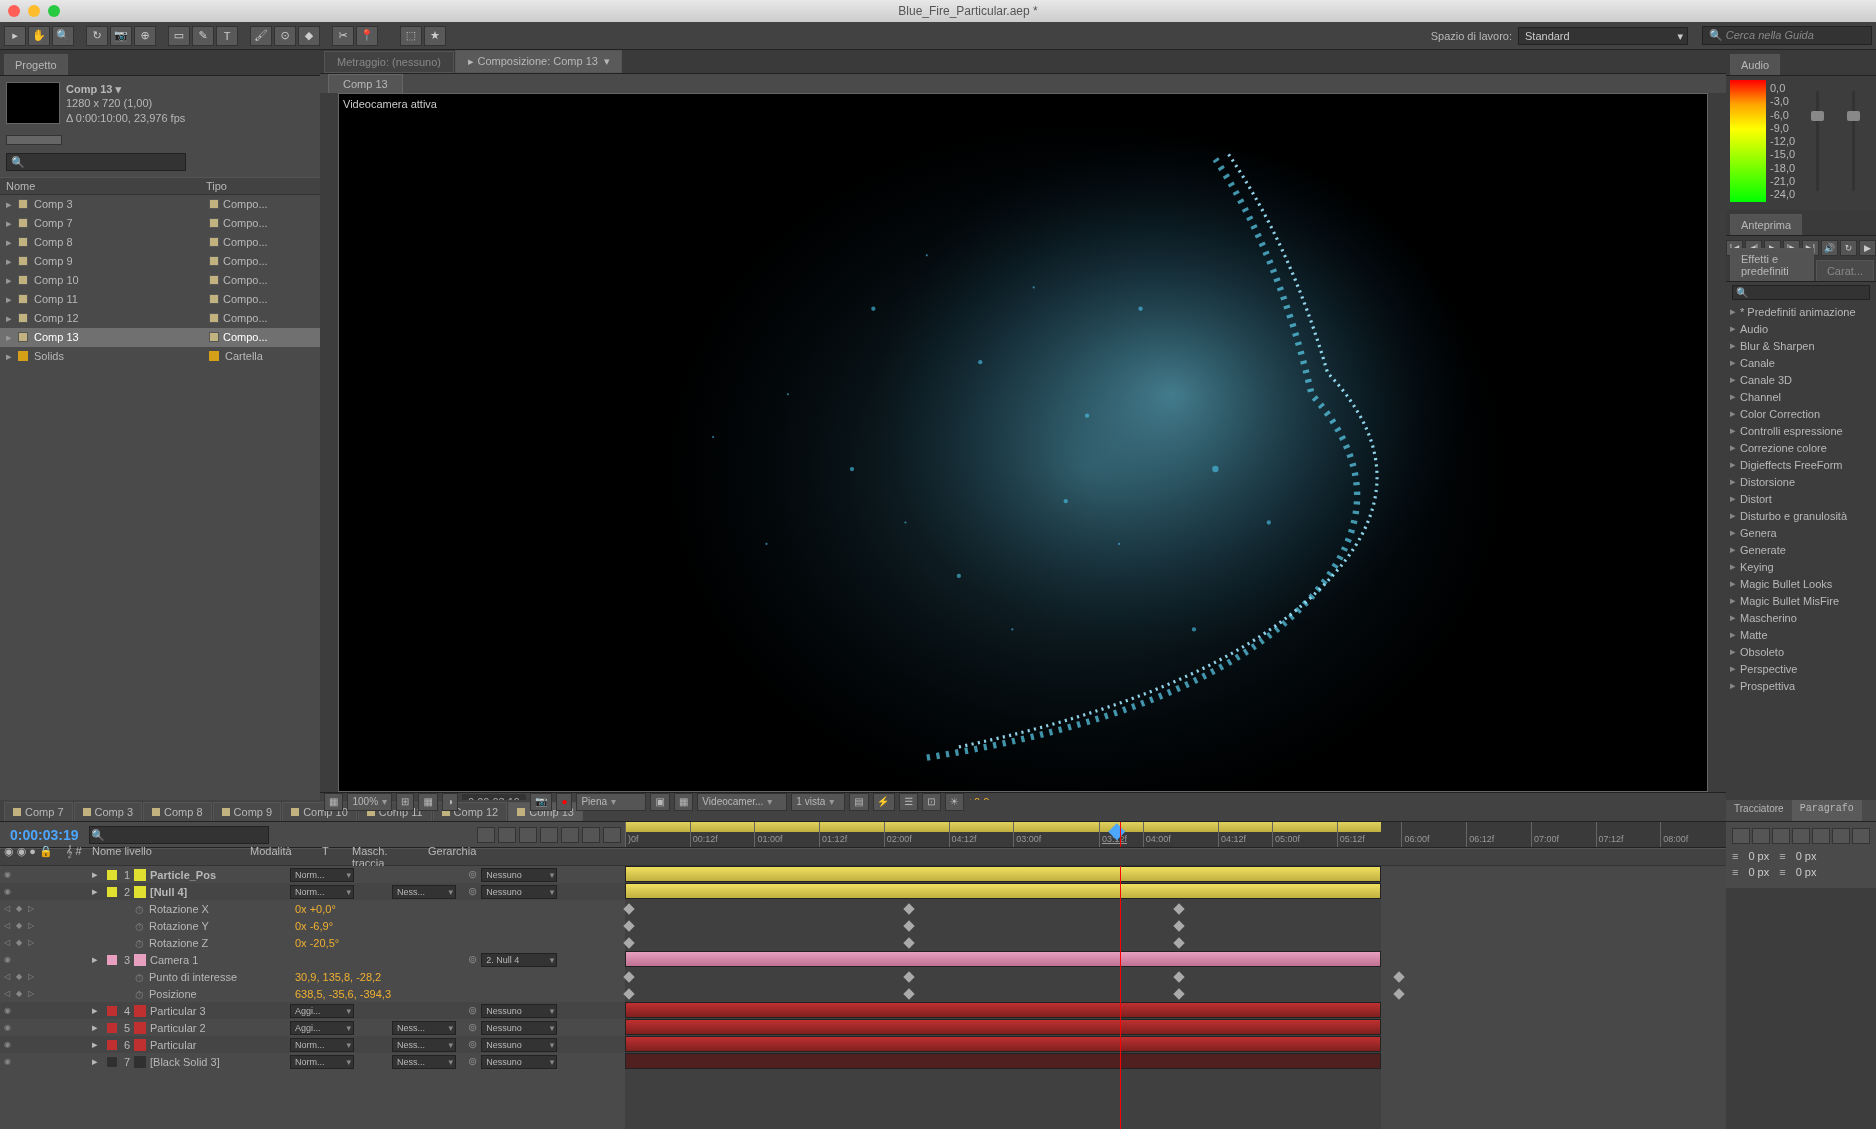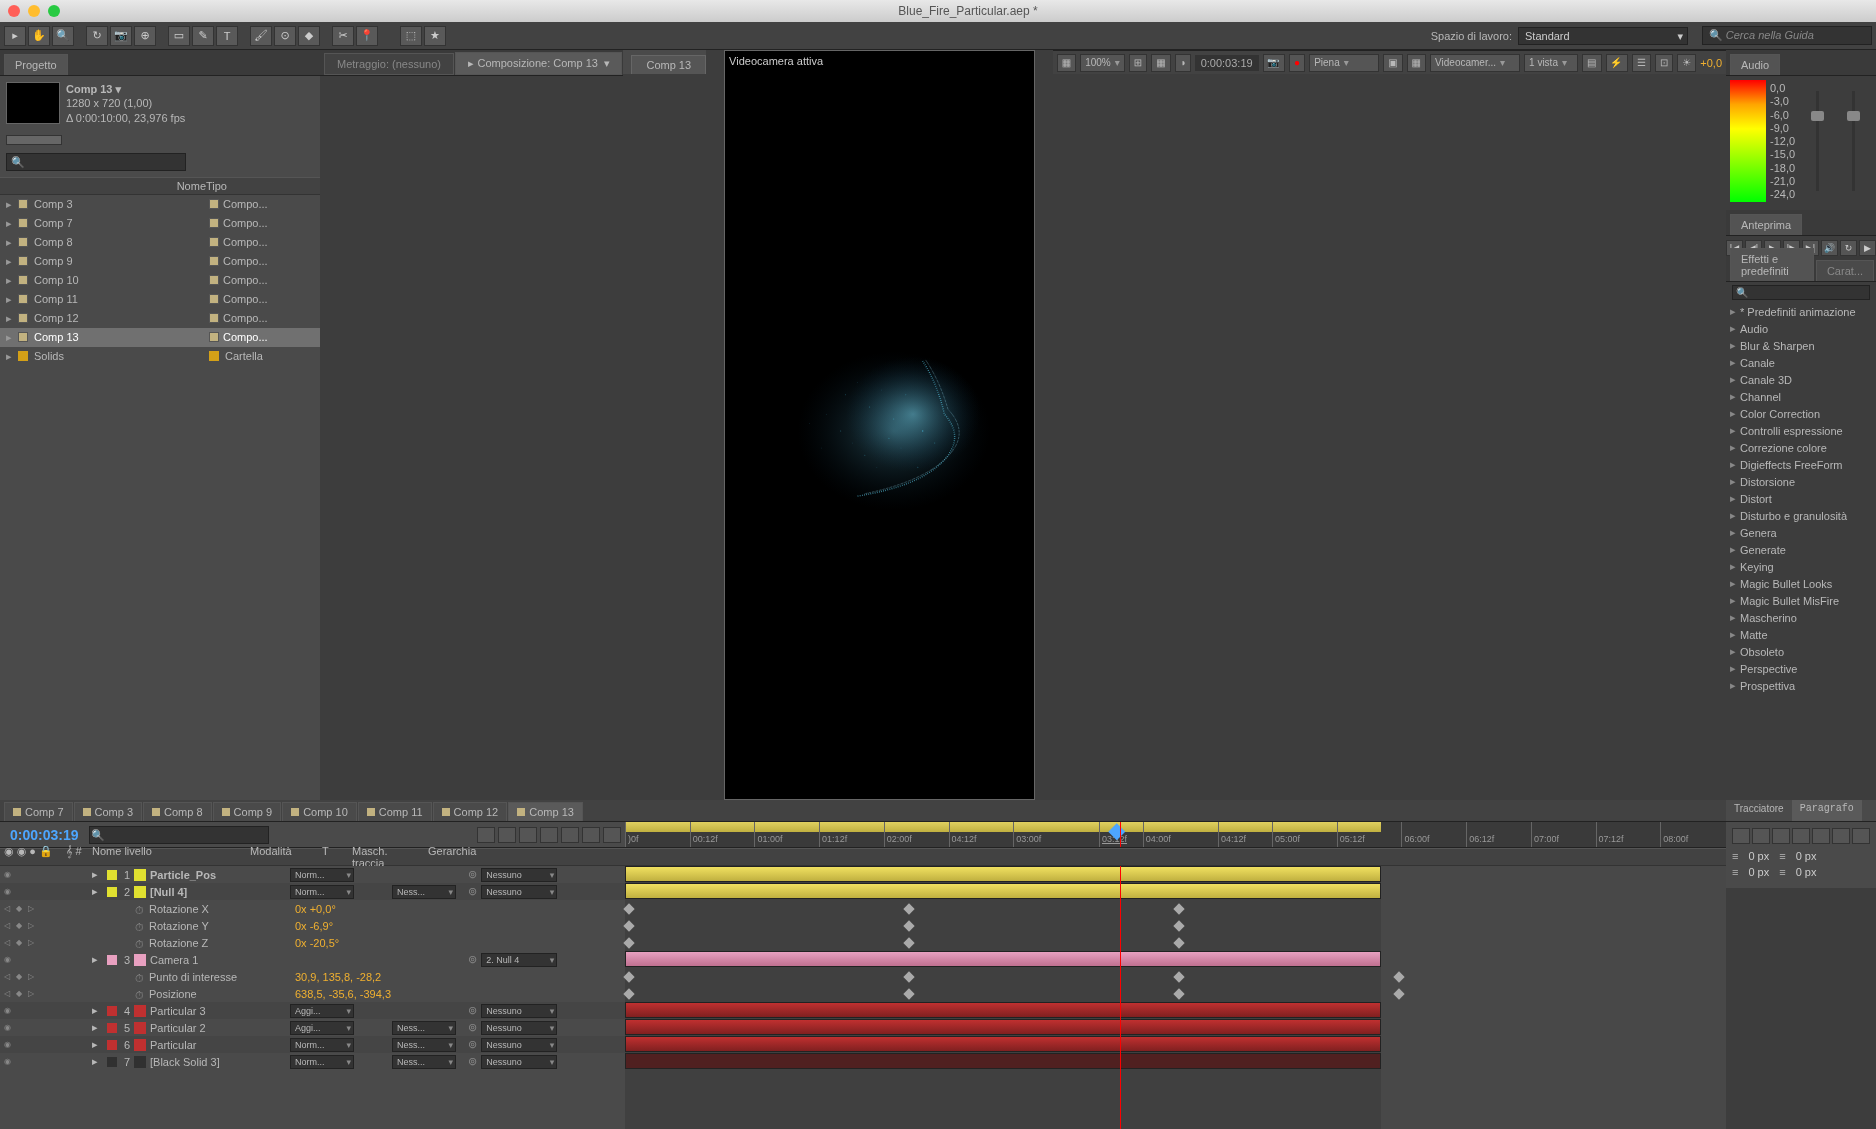--- a/index.html
+++ b/index.html
@@ -21,41 +21,41 @@
 .workspace-area { margin-left: auto; display: flex; align-items: center; gap: 6px; }
 .workspace-label { font-size: 11px; }
 .workspace-dd { background: #333; border: 1px solid #222; padding: 2px 18px 2px 6px; color: #ccc; position: relative; width: 170px; }
 .workspace-dd:after { content: '▾'; position: absolute; right: 4px; }
 .search-guide { background: #333; border: 1px solid #222; padding: 2px 6px; width: 170px; margin-left: 8px; font-style: italic; color: #888; }
 .search-guide::before { content: '🔍 '; font-style: normal; }
 
 
 .main-area { display: flex; height: 750px; }
 .left-col { width: 320px; display: flex; flex-direction: column; }
-.center-col { flex: 1; display: flex; flex-direction: row; }
+.center-col { flex: 1; display: flex; flex-direction: column; }
 .right-col { width: 150px; display: flex; flex-direction: column; }
 
 
 .panel-tabs { height: 26px; background: #3a3a3a; display: flex; align-items: flex-end; border-bottom: 1px solid #222; padding-left: 4px; }
 .panel-tab { padding: 4px 10px; background: #4a4a4a; border: 1px solid #555; border-bottom: none; margin-right: 2px; font-size: 11px; cursor: pointer; }
 .panel-tab.active { background: #535353; }
 .panel-tab.inactive { color: #888; }
 .panel-body { background: #4a4a4a; flex: 1; }
 
 
 .proj-info { display: flex; padding: 6px; gap: 6px; }
 .proj-thumb { width: 54px; height: 42px; background: #000; border: 1px solid #666; }
 .proj-meta { font-size: 10px; line-height: 1.3; }
 .proj-meta .name { font-weight: bold; }
 .proj-color-bar { width: 56px; height: 10px; background: #666; margin: 4px 6px 8px 6px; border: 1px solid #333; }
 .proj-search { margin: 2px 6px; }
 .proj-search input { width: 180px; background: #333; border: 1px solid #222; padding: 2px 4px; color: #ccc; }
 .proj-search input::placeholder { color: #666; }
 .proj-header { height: 18px; background: #424242; display: flex; align-items: center; padding: 0 6px; border-top: 1px solid #555; border-bottom: 1px solid #333; margin-top: 6px; }
-.proj-header .col-name { width: 200px; text-align: right; }
+.proj-header .col-name { width: 200px; }
 .proj-list { background: #4a4a4a; height: 380px; overflow: hidden; }
 .proj-row { height: 19px; display: flex; align-items: center; padding: 0 6px; cursor: pointer; }
 .proj-row.selected { background: #707070; color: #fff; }
 .proj-row .twisty { width: 12px; color: #999; }
 .proj-row .icon-swatch { width: 10px; height: 10px; background: #c2b280; margin-right: 6px; border: 1px solid #555; }
 .proj-row .icon-folder { width: 10px; height: 10px; background: #d4a017; margin-right: 6px; }
 .proj-row .name { width: 175px; }
 .proj-row .type-swatch { width: 10px; height: 10px; background: #c2b280; margin-right: 4px; border: 1px solid #555; }
 .proj-footer { height: 28px; background: #424242; border-top: 1px solid #222; display: flex; align-items: center; padding: 0 6px; gap: 8px; }
 .proj-footer .btn-sm { width: 18px; height: 16px; background: #555; border: 1px solid #333; }

